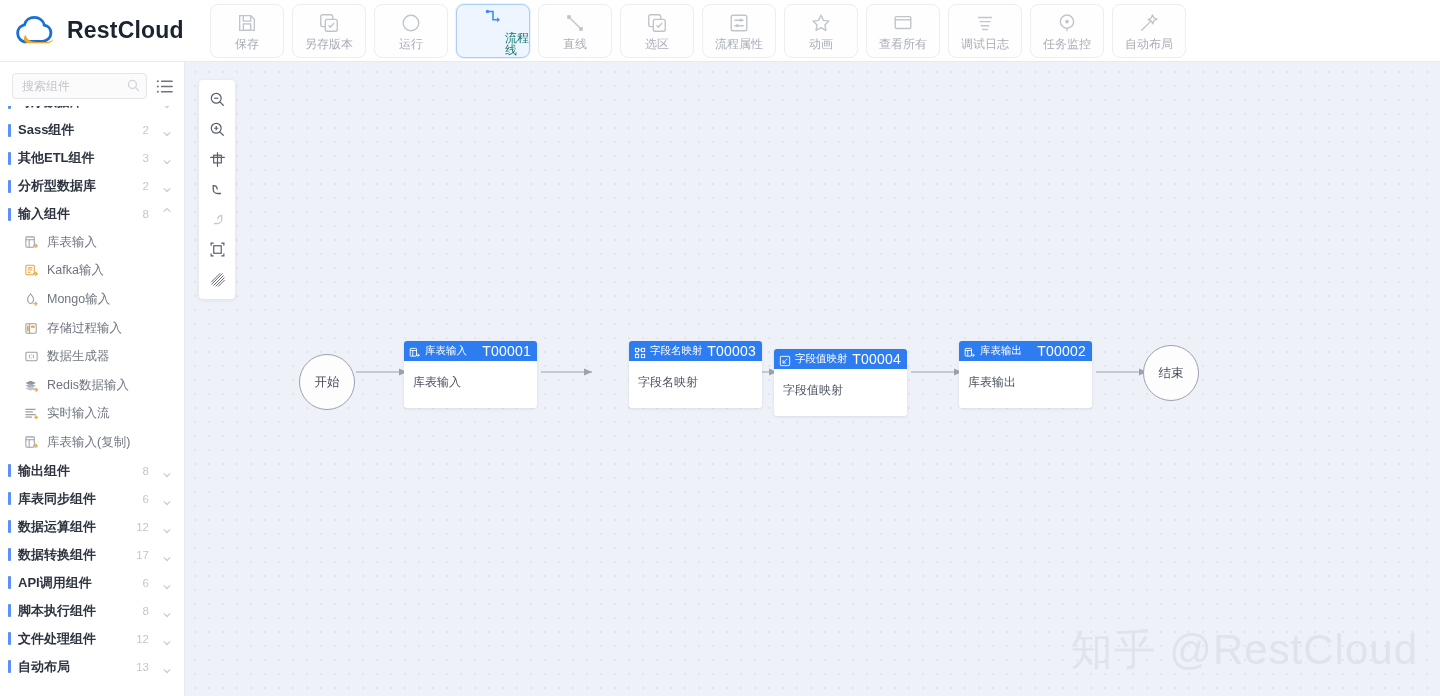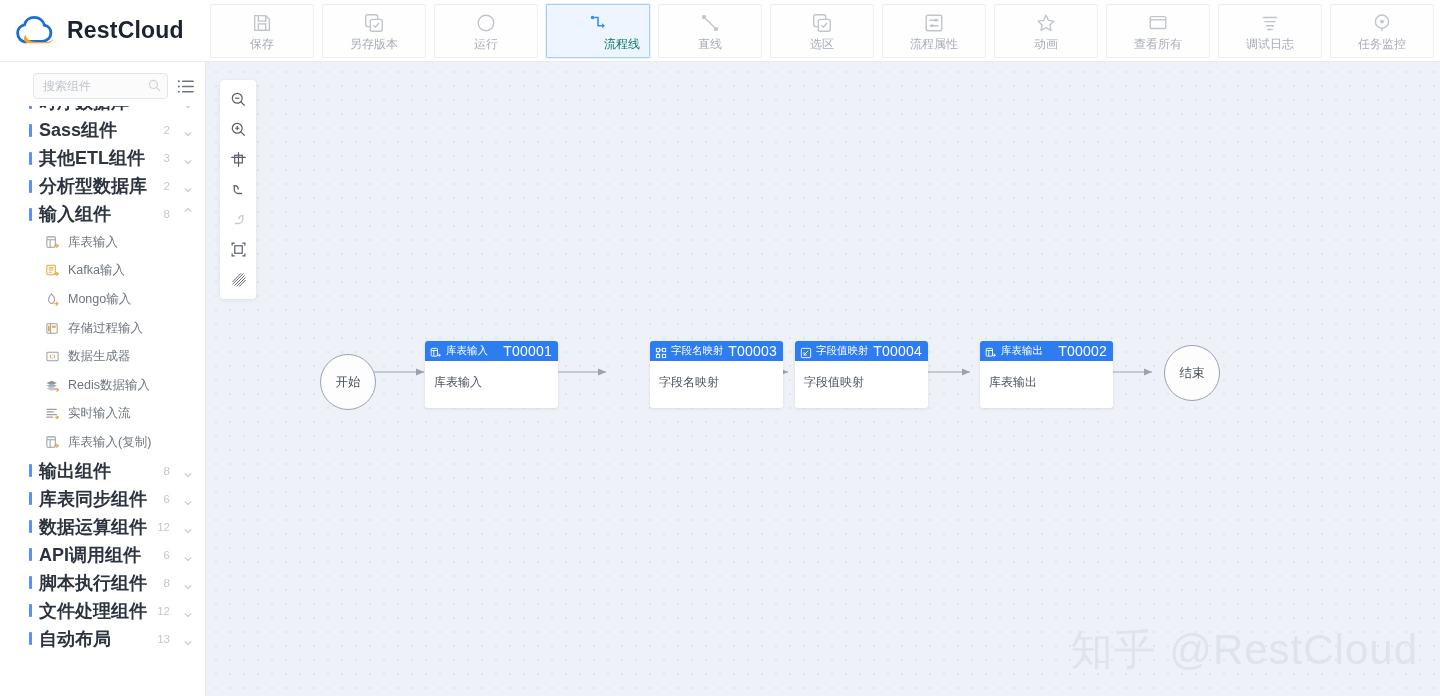--- a/index.html
+++ b/index.html
@@ -24,42 +24,42 @@
   }
   .brand { display: flex; align-items: center; gap: 11px; width: 182px; min-width: 182px; }
   .brand-logo { width: 42px; height: 34px; position: relative; flex: none; }
   .brand-name {
     font-size: 23px; font-weight: bold; color: #1b2330; letter-spacing: .2px;
     font-family: "Liberation Sans", sans-serif;
   }
 
   .tool-list { display: flex; align-items: center; gap: 8px; padding-left: 14px; }
   .tool-btn {
-    width: 104px; height: 54px;
+    width: 74px; height: 54px;
     border: 1px solid #eceef1;
-    border-radius: 1px;
+    border-radius: 8px;
     background: #fefeff;
     display: flex; flex-direction: column;
     align-items: center; justify-content: center;
     gap: 4px;
     cursor: pointer;
     user-select: none;
   }
   .tool-btn .ticon { width: 22px; height: 22px; display: block; opacity: .82; }
   .tool-btn .tlabel { font-size: 12px; color: #a9adb5; line-height: 1; }
   .tool-btn.active {
     background: #eef5fe;
     border: 1px solid #a8cdf6;
     box-shadow: 0 0 0 1px rgba(168,205,246,.25);
   }
   .tool-btn.active .tlabel { color: #0f766e; margin-left: 48px; }
   .tool-btn.active .ticon { opacity: 1; }
 
   
-  .body-row { display: flex; flex: 1; min-height: 0; position: relative; padding-left: 21px; }
+  .body-row { display: flex; flex: 1; min-height: 0; position: relative; }
 
   
   .sidebar {
     width: 185px; min-width: 185px;
     background: #ffffff;
     border-right: 1px solid #e6e8ec;
     display: flex; flex-direction: column;
     position: relative;
     z-index: 10;
   }
@@ -92,21 +92,21 @@
     height: 28px;
     display: flex; align-items: center;
     padding: 0 12px 0 8px;
     cursor: pointer; user-select: none;
   }
   .cat-bar {
     width: 3px; height: 13px; background: #5b8ff9; border-radius: 1px;
     margin-right: 7px; flex: none;
   }
   .cat-title {
-    font-size: 18px; font-weight: bold; color: #2d3440;
+    font-size: 13px; font-weight: bold; color: #2d3440;
     flex: 1; white-space: nowrap;
     font-family: "Liberation Sans", "DejaVu Sans", sans-serif;
   }
   .cat-count {
     font-size: 11.5px; color: #c3c7cd; margin-right: 13px;
     min-width: 12px; text-align: right;
   }
   .chev { width: 10px; height: 10px; opacity: .45; flex: none; }
   .chev.up { transform: rotate(180deg); }
 
@@ -538,20 +538,30 @@
             <span class="chev">
               <svg viewBox="0 0 12 12" fill="none" stroke="#8d939c" stroke-width="1.5" stroke-linecap="round">
                   <path d="M2.5 4.3L6 7.8l3.5-3.5"></path>
                 </svg>
             </span>
           </div>
           <div class="cat-head">
             <span class="cat-bar"></span>
             <span class="cat-title">数据运算组件</span>
             <span class="cat-count">12</span>
+            <span class="chev">
+              <svg viewBox="0 0 12 12" fill="none" stroke="#8d939c" stroke-width="1.5" stroke-linecap="round">
+                  <path d="M2.5 4.3L6 7.8l3.5-3.5"></path>
+                </svg>
+            </span>
+          </div>
+          <div class="cat-head">
+            <span class="cat-bar"></span>
+            <span class="cat-title">数据转换组件</span>
+            <span class="cat-count">17</span>
             <span class="chev">
               <svg viewBox="0 0 12 12" fill="none" stroke="#8d939c" stroke-width="1.5" stroke-linecap="round">
                   <path d="M2.5 4.3L6 7.8l3.5-3.5"></path>
                 </svg>
             </span>
           </div>
           <div class="cat-head">
             <span class="cat-bar"></span>
             <span class="cat-title">API调用组件</span>
             <span class="cat-count">6</span>
@@ -690,21 +700,21 @@
                   <rect x="9.8" y="9.8" width="4.4" height="4.4"></rect>
                 <path d="M6.2 4h3.6M4 6.2v3.6"></path>
               </svg>
             </span>
             <span class="tn-name">字段名映射</span>
             <span class="tn-id">T00003</span>
           </div>
           <div class="tn-body">字段名映射</div>
         </div>
 
-        <div class="task-node" style="left:589px; top:279px;">
+        <div class="task-node" style="left:589px; top:287px;">
           <div class="tn-head">
             <span class="hico">
               <svg viewBox="0 0 16 16" fill="none" stroke="#ffffff" stroke-width="1.2">
                 <rect x="1.8" y="1.8" width="12.4" height="12.4" rx="1"></rect>
                 <path d="M10.6 5.4L5.4 10.6M5.4 7.4v3.2h3.2" stroke-linecap="round" stroke-linejoin="round"></path>
               </svg>
             </span>
             <span class="tn-name">字段值映射</span>
             <span class="tn-id">T00004</span>
           </div>

